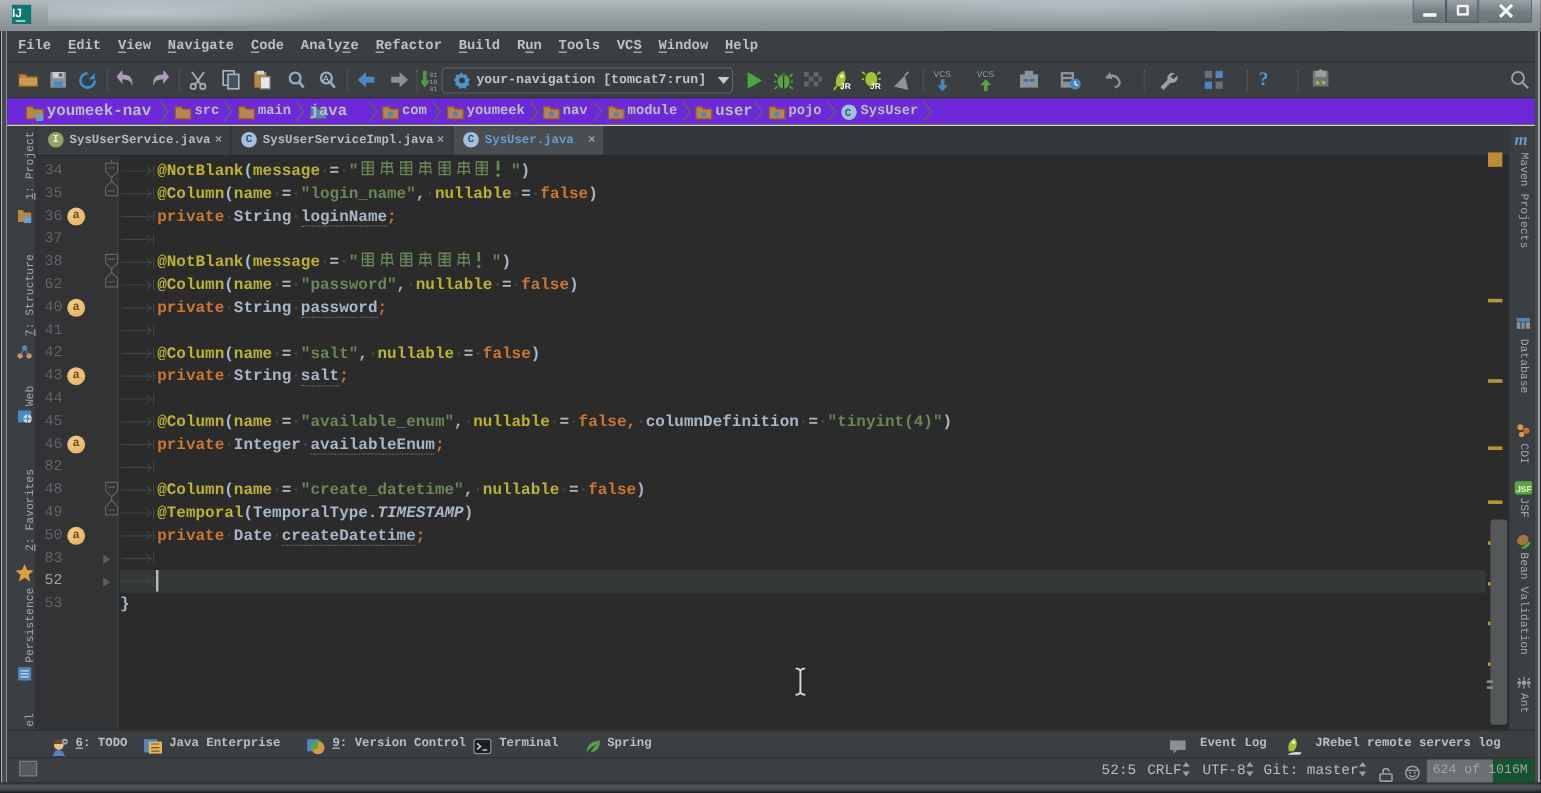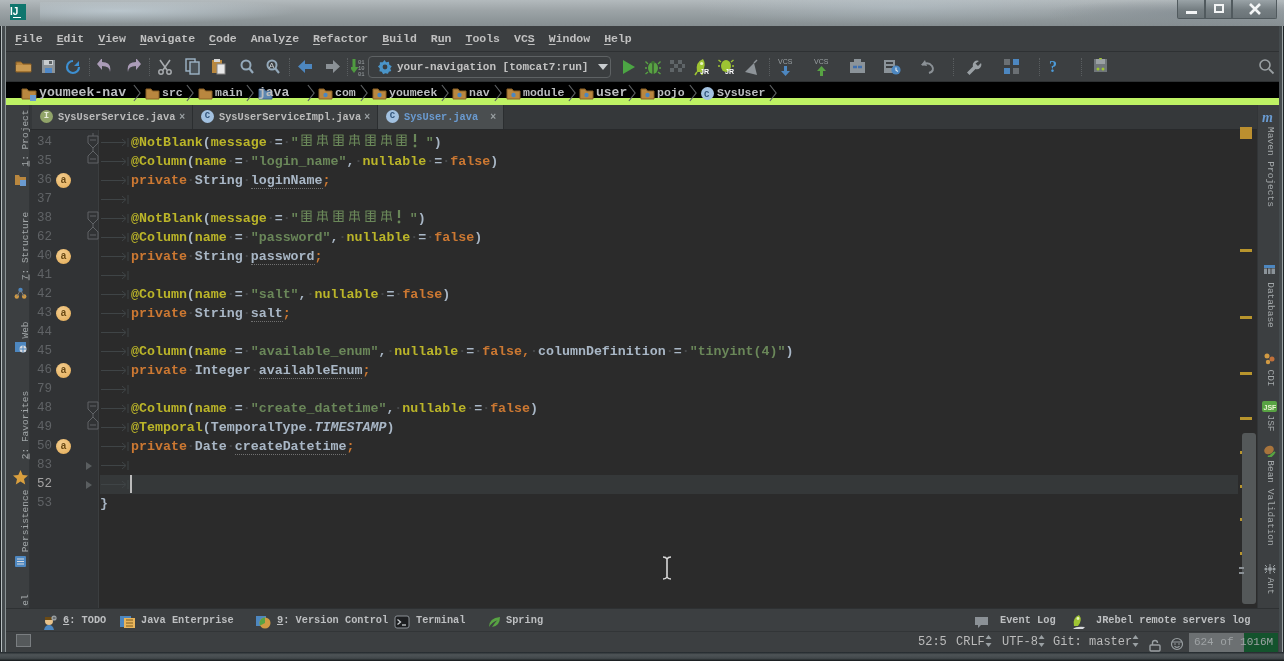--- a/index.html
+++ b/index.html
@@ -23,21 +23,21 @@
 #bclose{left:1232px;width:45px;border-radius:0 0 2px 0}
 
 .wbrd{background:#50585b}
 
 #menubar{left:6px;top:26px;width:1273px;height:26px;background:#3C3F41;border-bottom:1px solid #2e3133;
  color:#c0c0c0;font:bold 11.5px/25px "Liberation Mono",monospace;white-space:nowrap;padding-left:2px}
 #menubar span.mi{display:inline-block;padding:0 7px}
 #menubar u{text-decoration:underline;text-underline-offset:2px}
 #toolbar{left:6px;top:52px;width:1273px;height:30px;background:#3C3F41;border-bottom:1px solid #2e3133}
 #toolbar>*{transform:translateX(-5px)}
-#crumbs{left:6px;top:82px;width:1273px;height:23px;background:#000000;border-bottom:7px solid #bef264;
+#crumbs{left:6px;top:82px;width:1273px;height:23px;background:#6d28d9;border-bottom:1px solid #bef264;
  color:#bbbdbf;font:bold 12.5px/22px "Liberation Mono",monospace}
 .crumb{position:absolute;top:0;height:22px;white-space:nowrap}
 .chev{position:absolute;top:2px;width:8px;height:18px}
 
 #lstripe{left:6px;top:105px;width:24px;height:503px;background:#3C3F41;border-right:1px solid #323537}
 #rstripe{left:1257px;top:105px;width:22px;height:503px;background:#3C3F41;border-left:1px solid #323537}
 .vtextL{position:absolute;color:#a3a8aa;font:9.5px "Liberation Mono",monospace;white-space:nowrap;
  transform:translate(-50%,-50%) rotate(-90deg)}
 .vtextR{position:absolute;color:#a3a8aa;font:9.5px "Liberation Mono",monospace;white-space:nowrap;
  transform:translate(-50%,-50%) rotate(90deg)}
@@ -425,21 +425,21 @@
       <div class="ln" style="top:60px;color:#606366">37</div>
       <div class="ln" style="top:79px;color:#606366">38</div>
       <div class="ln" style="top:98px;color:#606366">62</div>
       <div class="ln" style="top:117px;color:#606366">40</div>
       <div class="ln" style="top:136px;color:#606366">41</div>
       <div class="ln" style="top:155px;color:#606366">42</div>
       <div class="ln" style="top:174px;color:#606366">43</div>
       <div class="ln" style="top:193px;color:#606366">44</div>
       <div class="ln" style="top:212px;color:#606366">45</div>
       <div class="ln" style="top:231px;color:#606366">46</div>
-      <div class="ln" style="top:250px;color:#606366">79</div>
+      <div class="ln" style="top:250px;color:#606366">82</div>
       <div class="ln" style="top:269px;color:#606366">48</div>
       <div class="ln" style="top:288px;color:#606366">49</div>
       <div class="ln" style="top:307px;color:#606366">50</div>
       <div class="ln" style="top:326px;color:#606366">83</div>
       <div class="ln" style="top:345px;color:#a4a3a3">52</div>
       <div class="ln" style="top:364px;color:#606366">53</div>
       <div class="aicon" style="top:43px">a</div>
       <div class="aicon" style="top:119px">a</div>
       <div class="aicon" style="top:176px">a</div>
       <div class="aicon" style="top:233px">a</div>

